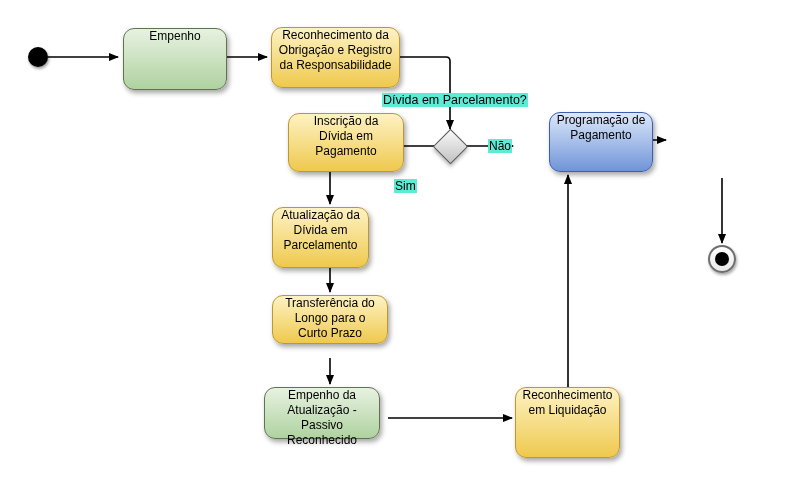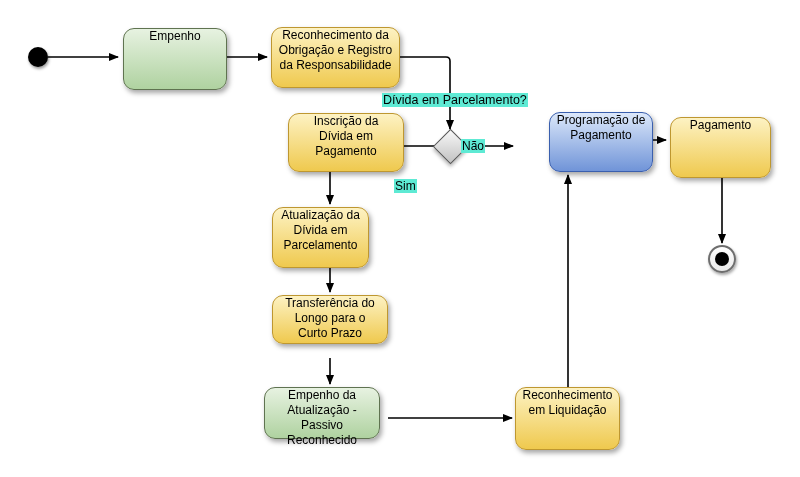--- a/index.html
+++ b/index.html
@@ -59,21 +59,21 @@
   }
   .edge-label{
     position:absolute;
     background:#5eead4;
     font-size:12px;line-height:14px;
     padding:0 1px;
     white-space:nowrap;
   }
   .decision-question{left:382px;top:93px;font-size:12.5px;}
   .label-sim{left:394px;top:139px;margin-top:40px;}
-  .label-nao{left:461px;top:139px;}
+  .label-nao{left:488px;top:139px;}
 </style>
 </head>
 <body>
 
 <div id="canvas">
 
   <svg id="edges" viewBox="0 0 800 477" xmlns="http://www.w3.org/2000/svg">
     <defs>
       <marker id="arrow" markerWidth="10" markerHeight="8" refX="9" refY="4" orient="auto" markerUnits="userSpaceOnUse">
         <path d="M0,0 L10,4 L0,8 Z" fill="#000"></path>
@@ -113,37 +113,34 @@
   <div class="edge-label label-nao">Não</div>
 
   <div class="node yellow" style="left:272px;top:113px;width:116px;height:59px;margin-left:16px;">
     <span>Inscrição da Dívida em Pagamento</span>
   </div>
 
   <div class="node blue" style="left:516px;top:112px;width:104px;height:60px;">
     <span>Programação de Pagamento</span>
   </div>
 
-  <div class="node yellow" style="left:670px;top:117px;width:101px;height:61px;">
-    <span>Pagamento</span>
-  </div>
 
   <div class="end-circle">
     <div class="inner"></div>
   </div>
 
   <div class="node yellow" style="left:272px;top:207px;width:97px;height:61px;">
     <span>Atualização da Dívida em Parcelamento</span>
   </div>
 
   <div class="node yellow" style="left:272px;top:295px;width:116px;height:49px;">
     <span>Transferência do Longo para o Curto Prazo</span>
   </div>
 
   <div class="node green" style="left:264px;top:387px;width:116px;height:52px;">
     <span>Empenho da Atualização - Passivo Reconhecido</span>
   </div>
 
-  <div class="node yellow" style="left:515px;top:387px;width:105px;height:63px;">
+  <div class="node yellow" style="left:515px;top:387px;width:105px;height:71px;">
     <span>Reconhecimento em Liquidação</span>
   </div>
 
 </div>
 
 </body></html>

